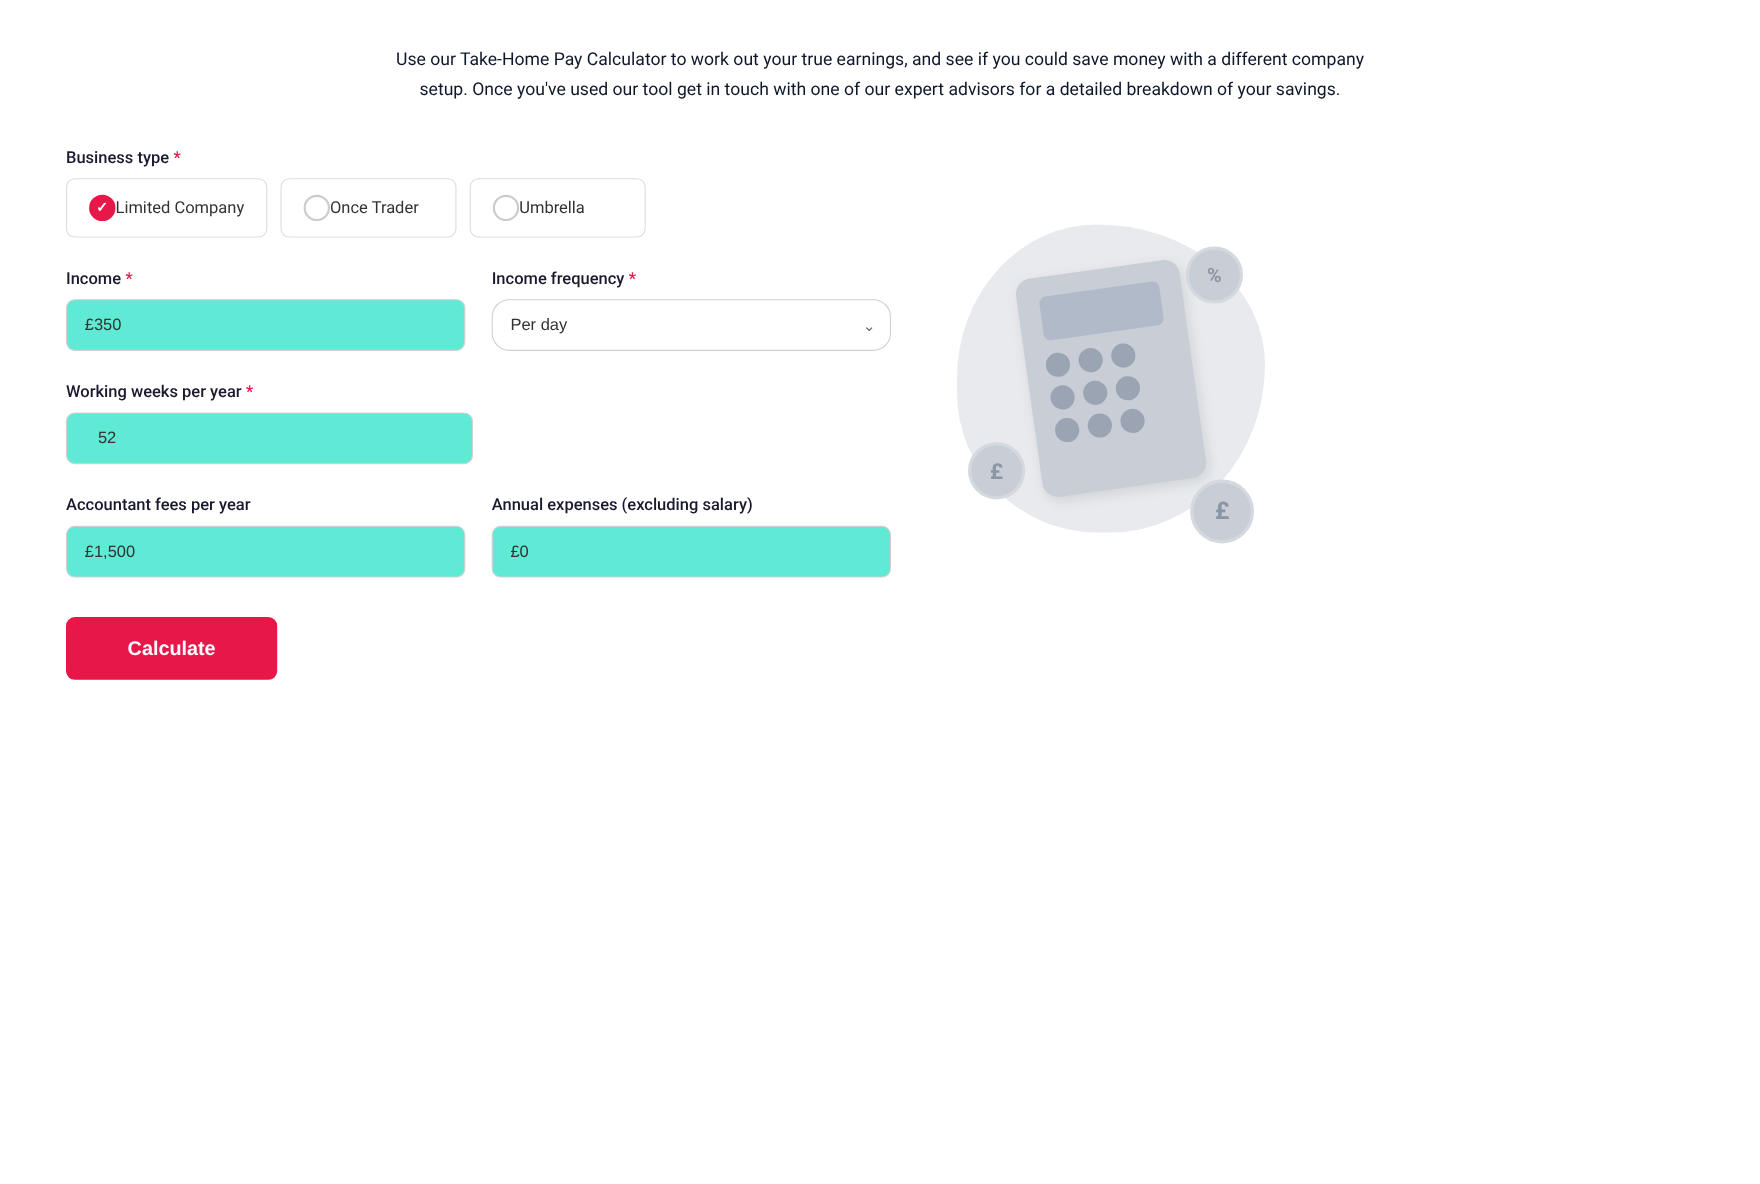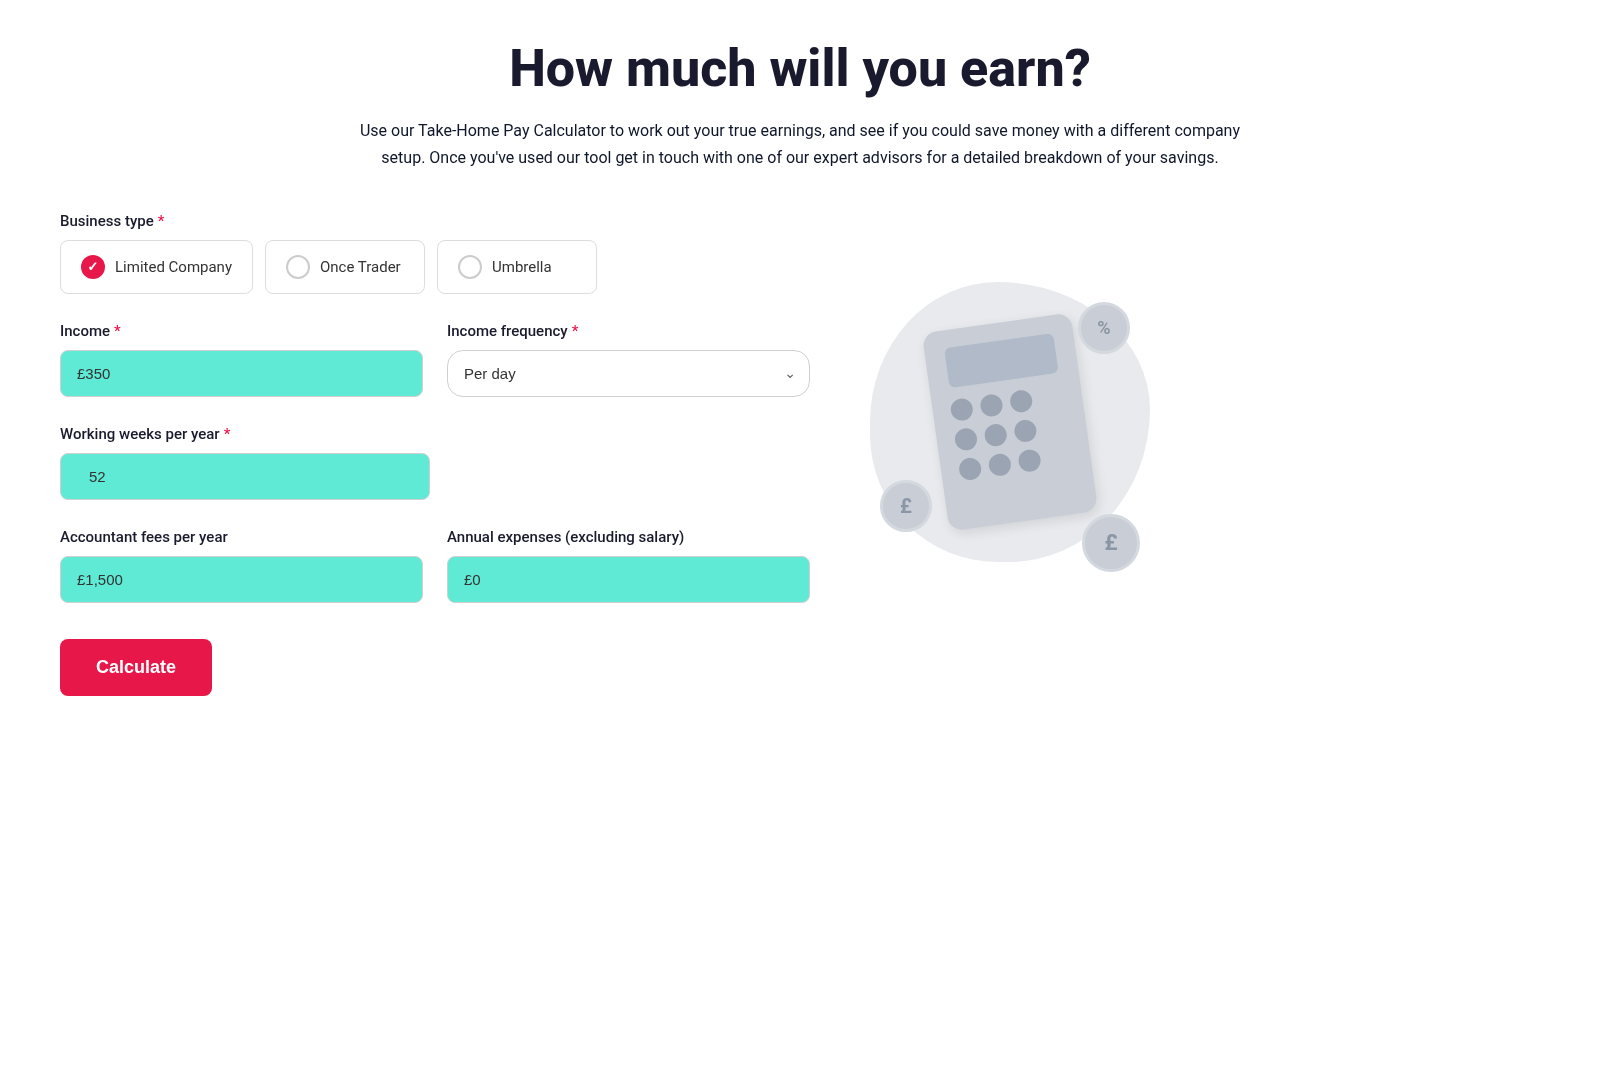--- a/index.html
+++ b/index.html
@@ -76,21 +76,20 @@
     }
 
     .radio-group {
       display: flex;
       gap: 12px;
     }
 
     .radio-option {
       display: flex;
       align-items: center;
-      gap: 10px;
       border: 1.5px solid #ddd;
       border-radius: 8px;
       padding: 14px 20px;
       cursor: pointer;
       font-size: 15px;
       color: #333;
       background: #fff;
       min-width: 160px;
     }
 
@@ -173,21 +172,21 @@
       pointer-events: none;
       color: #666;
       font-size: 14px;
     }
 
     .calculate-btn {
       background: #e8174a;
       color: #fff;
       border: none;
       border-radius: 8px;
-      padding: 18px 36px;
+      padding: 18px 56px;
       font-size: 18px;
       font-weight: 700;
       cursor: pointer;
       margin-top: 8px;
     }
 
     
     .calc-illustration {
       position: relative;
       width: 300px;
@@ -290,21 +289,20 @@
       font-size: 22px;
       font-weight: 700;
       color: #8a95a5;
       border: 3px solid #d4d8df;
     }
   </style>
 </head>
 <body>
 
 <div class="page-header">
-  <h1 class="page-title">How much will you earn?</h1>
   <p class="page-subtitle">Use our Take-Home Pay Calculator to work out your true earnings, and see if you could save money with a different company setup. Once you've used our tool get in touch with one of our expert advisors for a detailed breakdown of your savings.</p>
 </div>
 
 <div class="main-content">
   <div class="form-section">
 
     
     <div class="field-group">
       <div class="field-label">
         <span>Business type</span>

